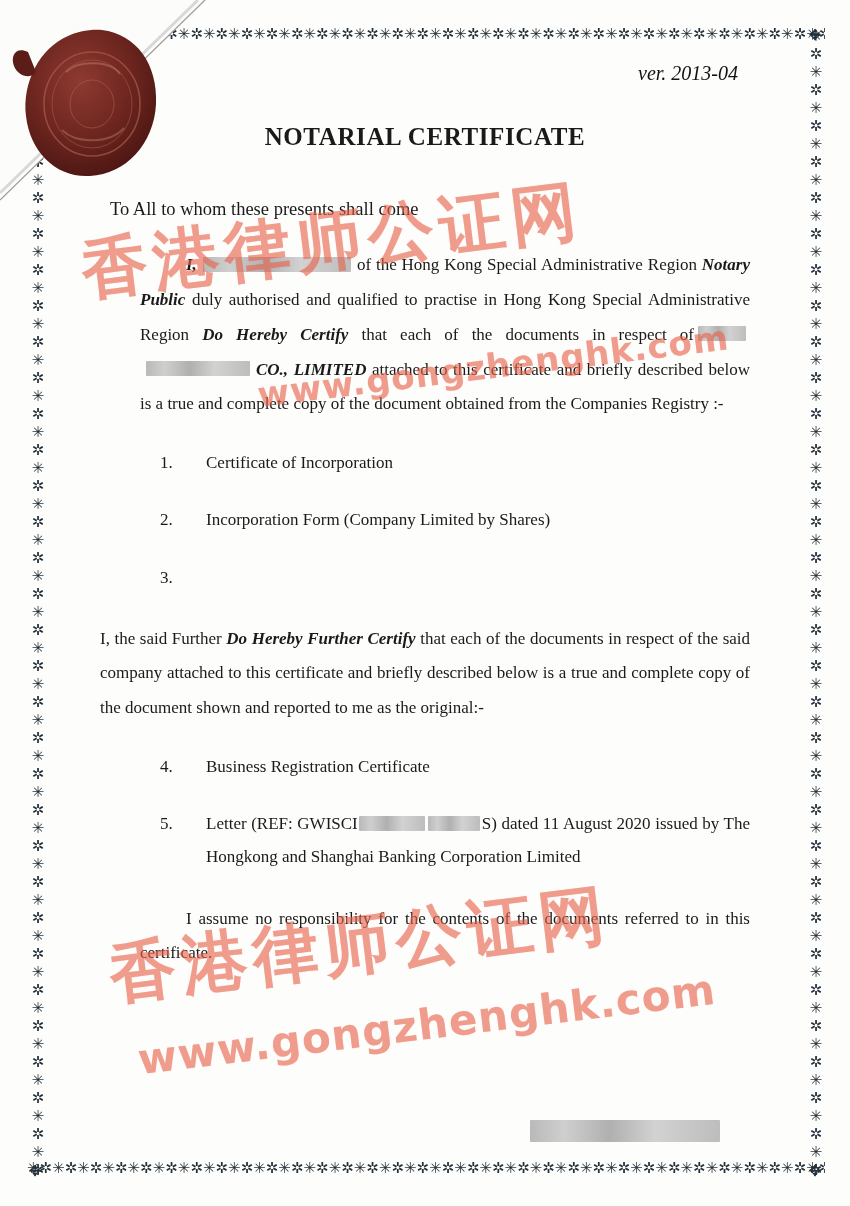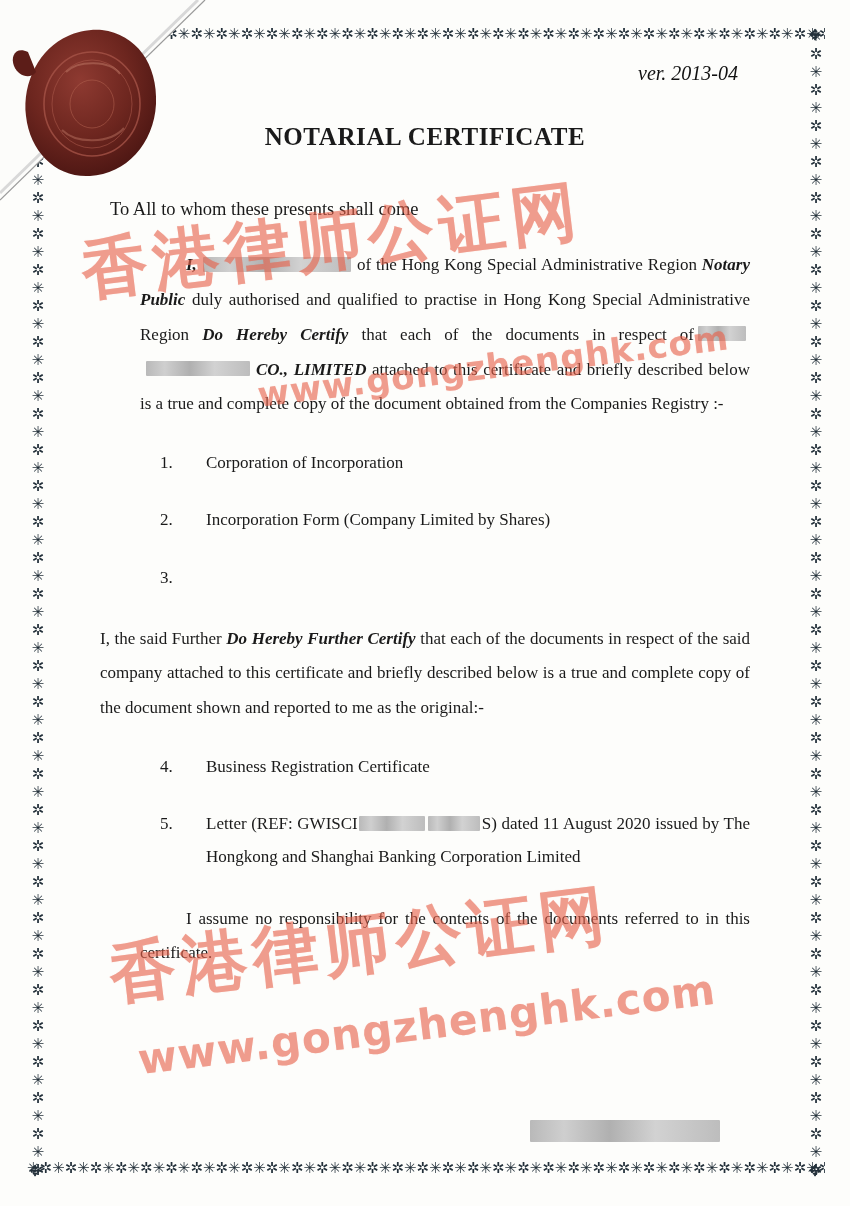--- a/index.html
+++ b/index.html
@@ -240,21 +240,21 @@
       <span class="bolditalic">Notary Public</span>
       <span>duly authorised and qualified to practise in Hong Kong Special Administrative Region</span>
       <span class="bolditalic">Do Hereby Certify</span>
       <span>that each of the documents in respect of</span><span class="redact r-co1"></span><span class="redact r-co2"></span><span class="bolditalic">CO., LIMITED</span>
       <span>attached to this certificate and briefly described below is a true and complete copy of the document obtained from the Companies Registry :-</span>
     </p>
 
     <div class="doclist">
       <div class="list-item">
         <span class="list-num">1.</span>
-        <span class="list-text">Corporation of Incorporation</span>
+        <span class="list-text">Certificate of Incorporation</span>
       </div>
       <div class="list-item">
         <span class="list-num">2.</span>
         <span class="list-text">Incorporation Form (Company Limited by Shares)</span>
       </div>
       <div class="list-item">
         <span class="list-num">3.</span>
       </div>
     </div>
 

